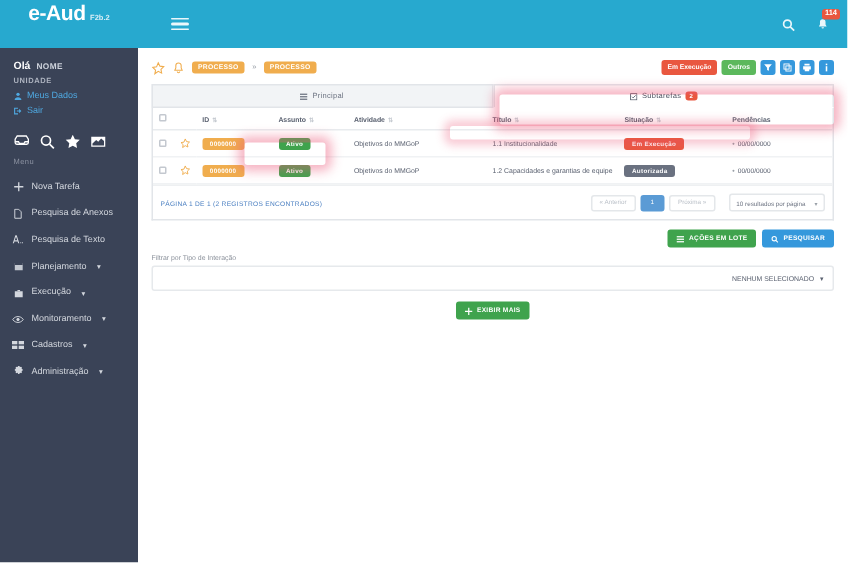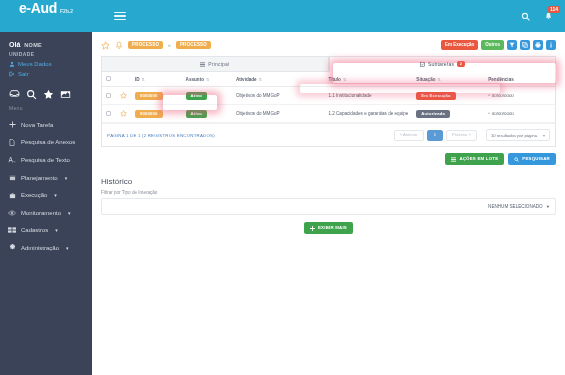--- a/index.html
+++ b/index.html
@@ -529,21 +529,20 @@
         <span class="ab-ic">
           <svg width="5" height="5" viewBox="0 0 14 14" fill="none" stroke="currentColor" stroke-width="2">
               <circle cx="6" cy="6" r="4"></circle>
               <line x1="9" y1="9" x2="13" y2="13"></line>
             </svg>
         </span>
         <span>PESQUISAR</span>
       </span>
     </div>
 
-    <div class="hist-title">Histórico</div>
     <div class="hist-sub">Filtrar por Tipo de Interação</div>
     <div class="hist-box">
       <span class="hist-select">
         <span>NENHUM SELECIONADO</span>
         <span class="cv">▾</span>
       </span>
     </div>
     <div class="hist-actions">
       <span class="abtn green">
         <span class="ab-ic">

